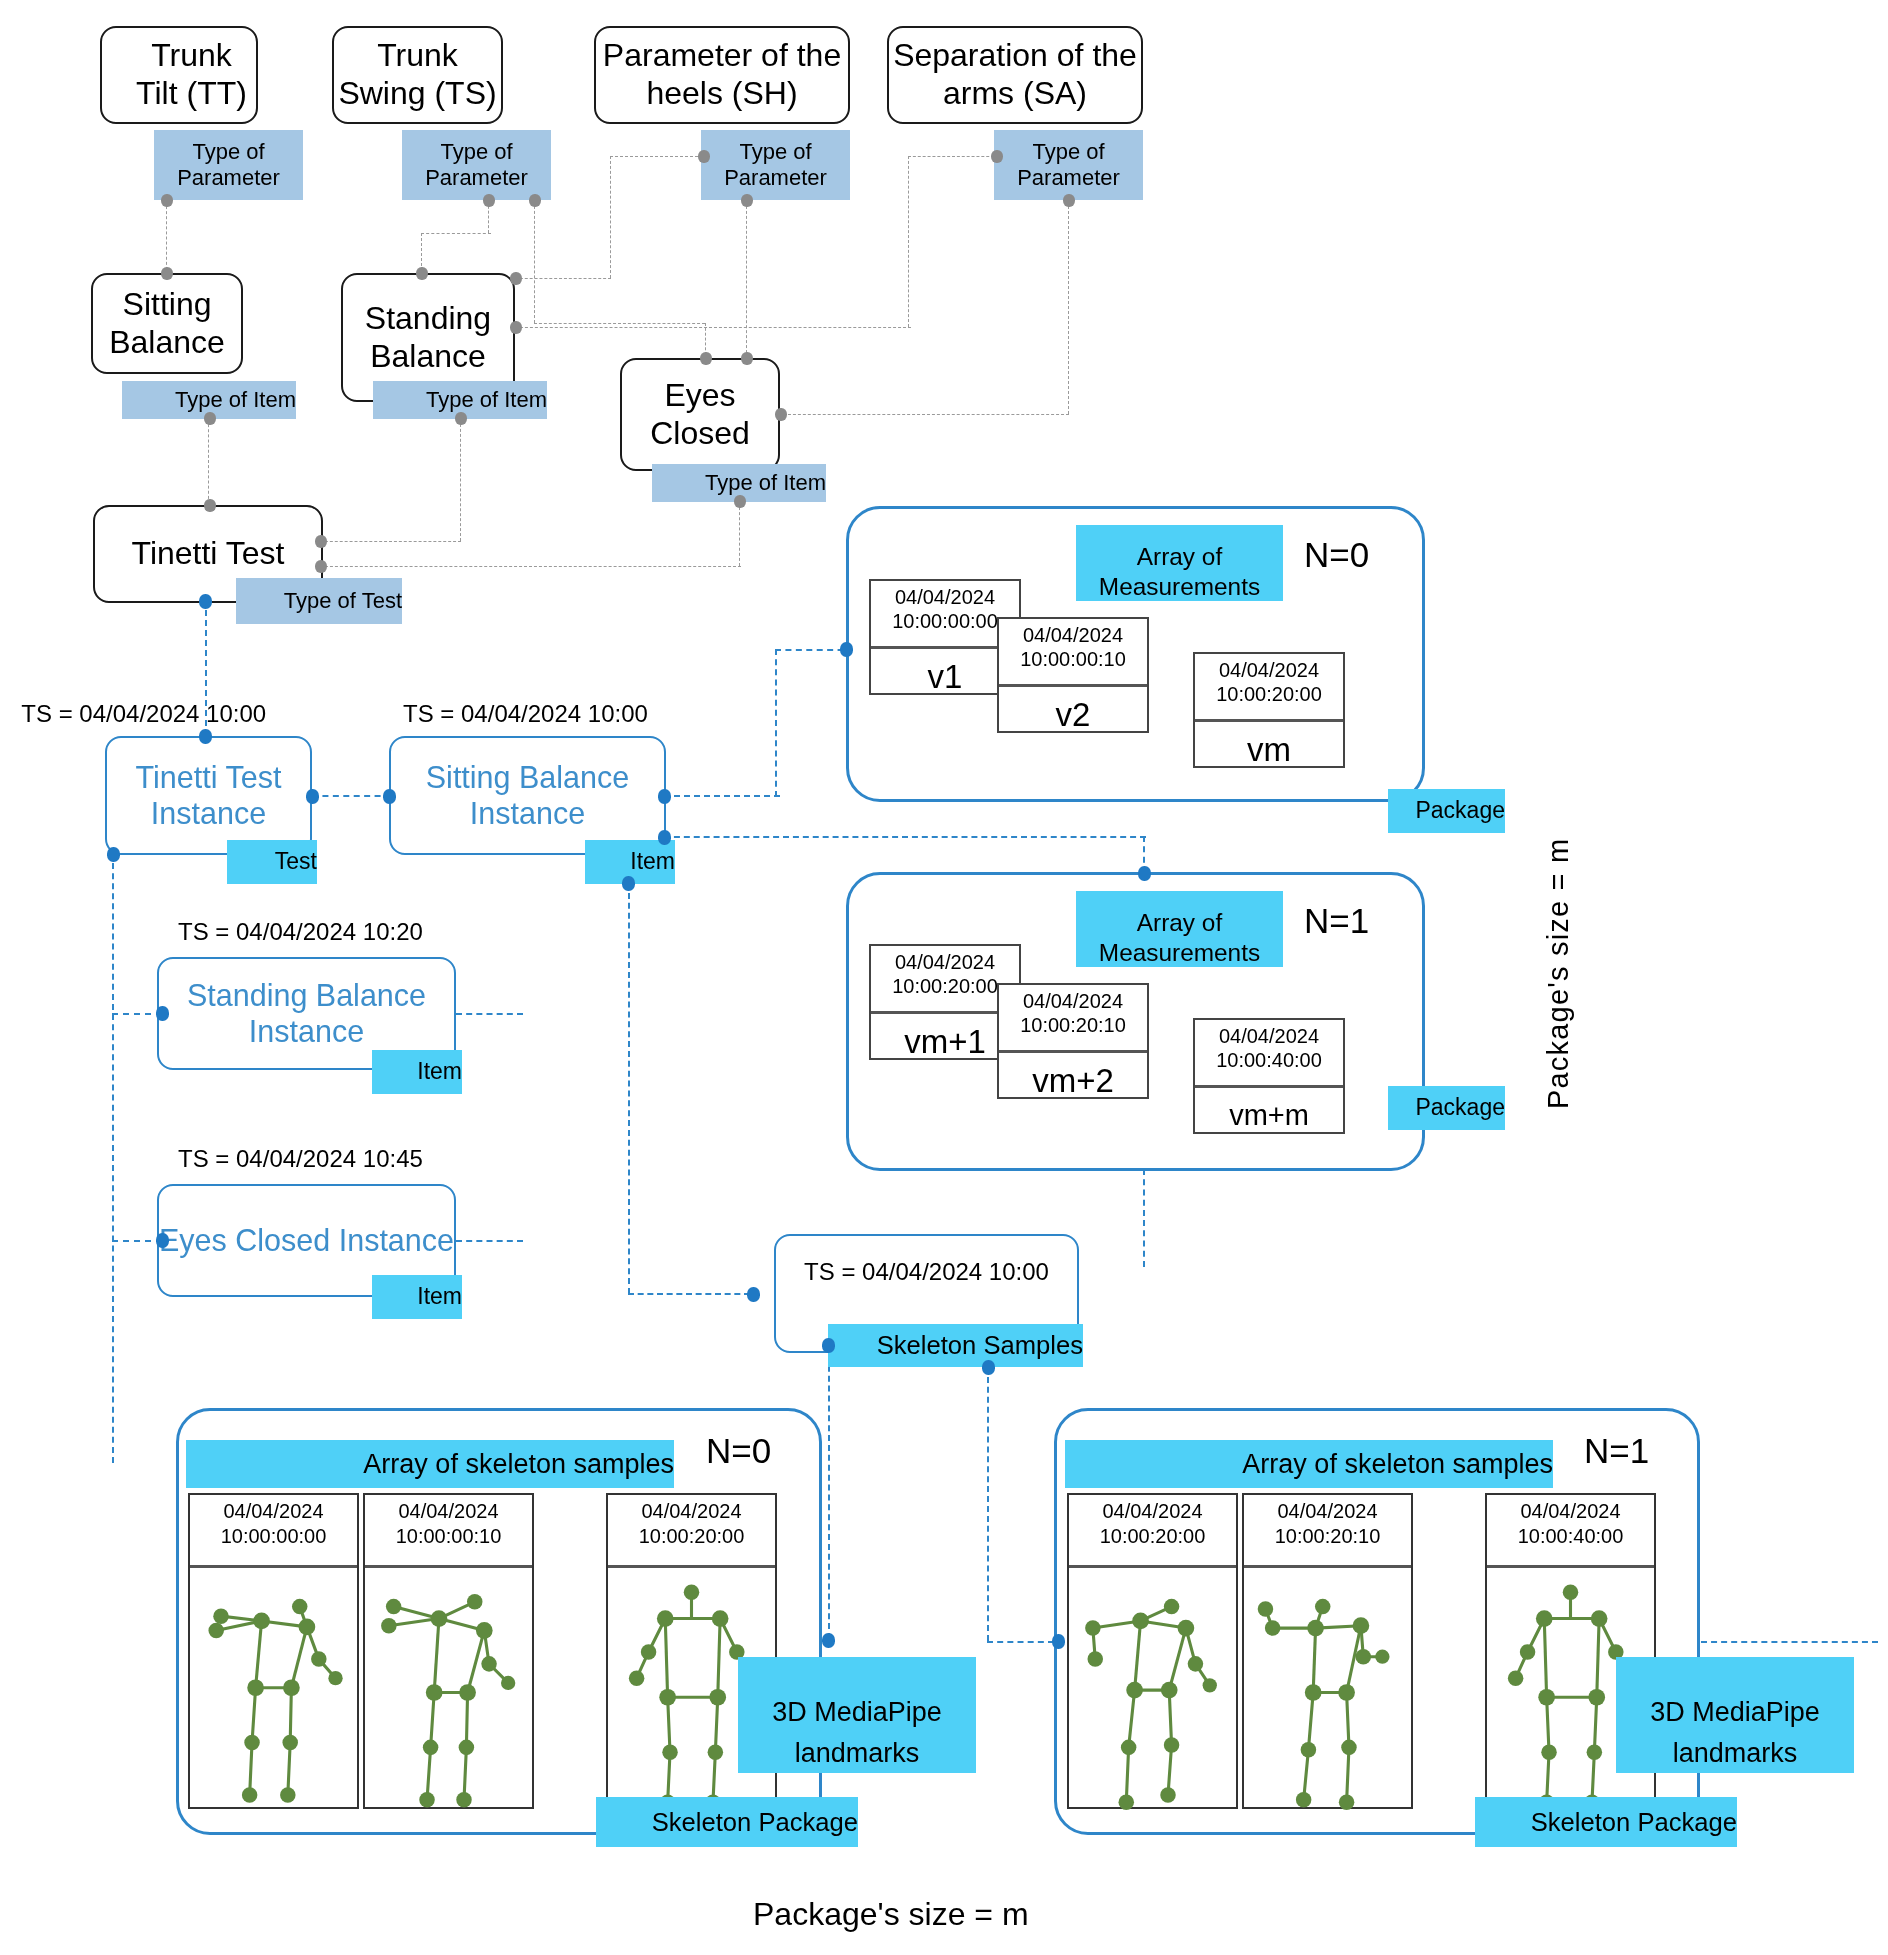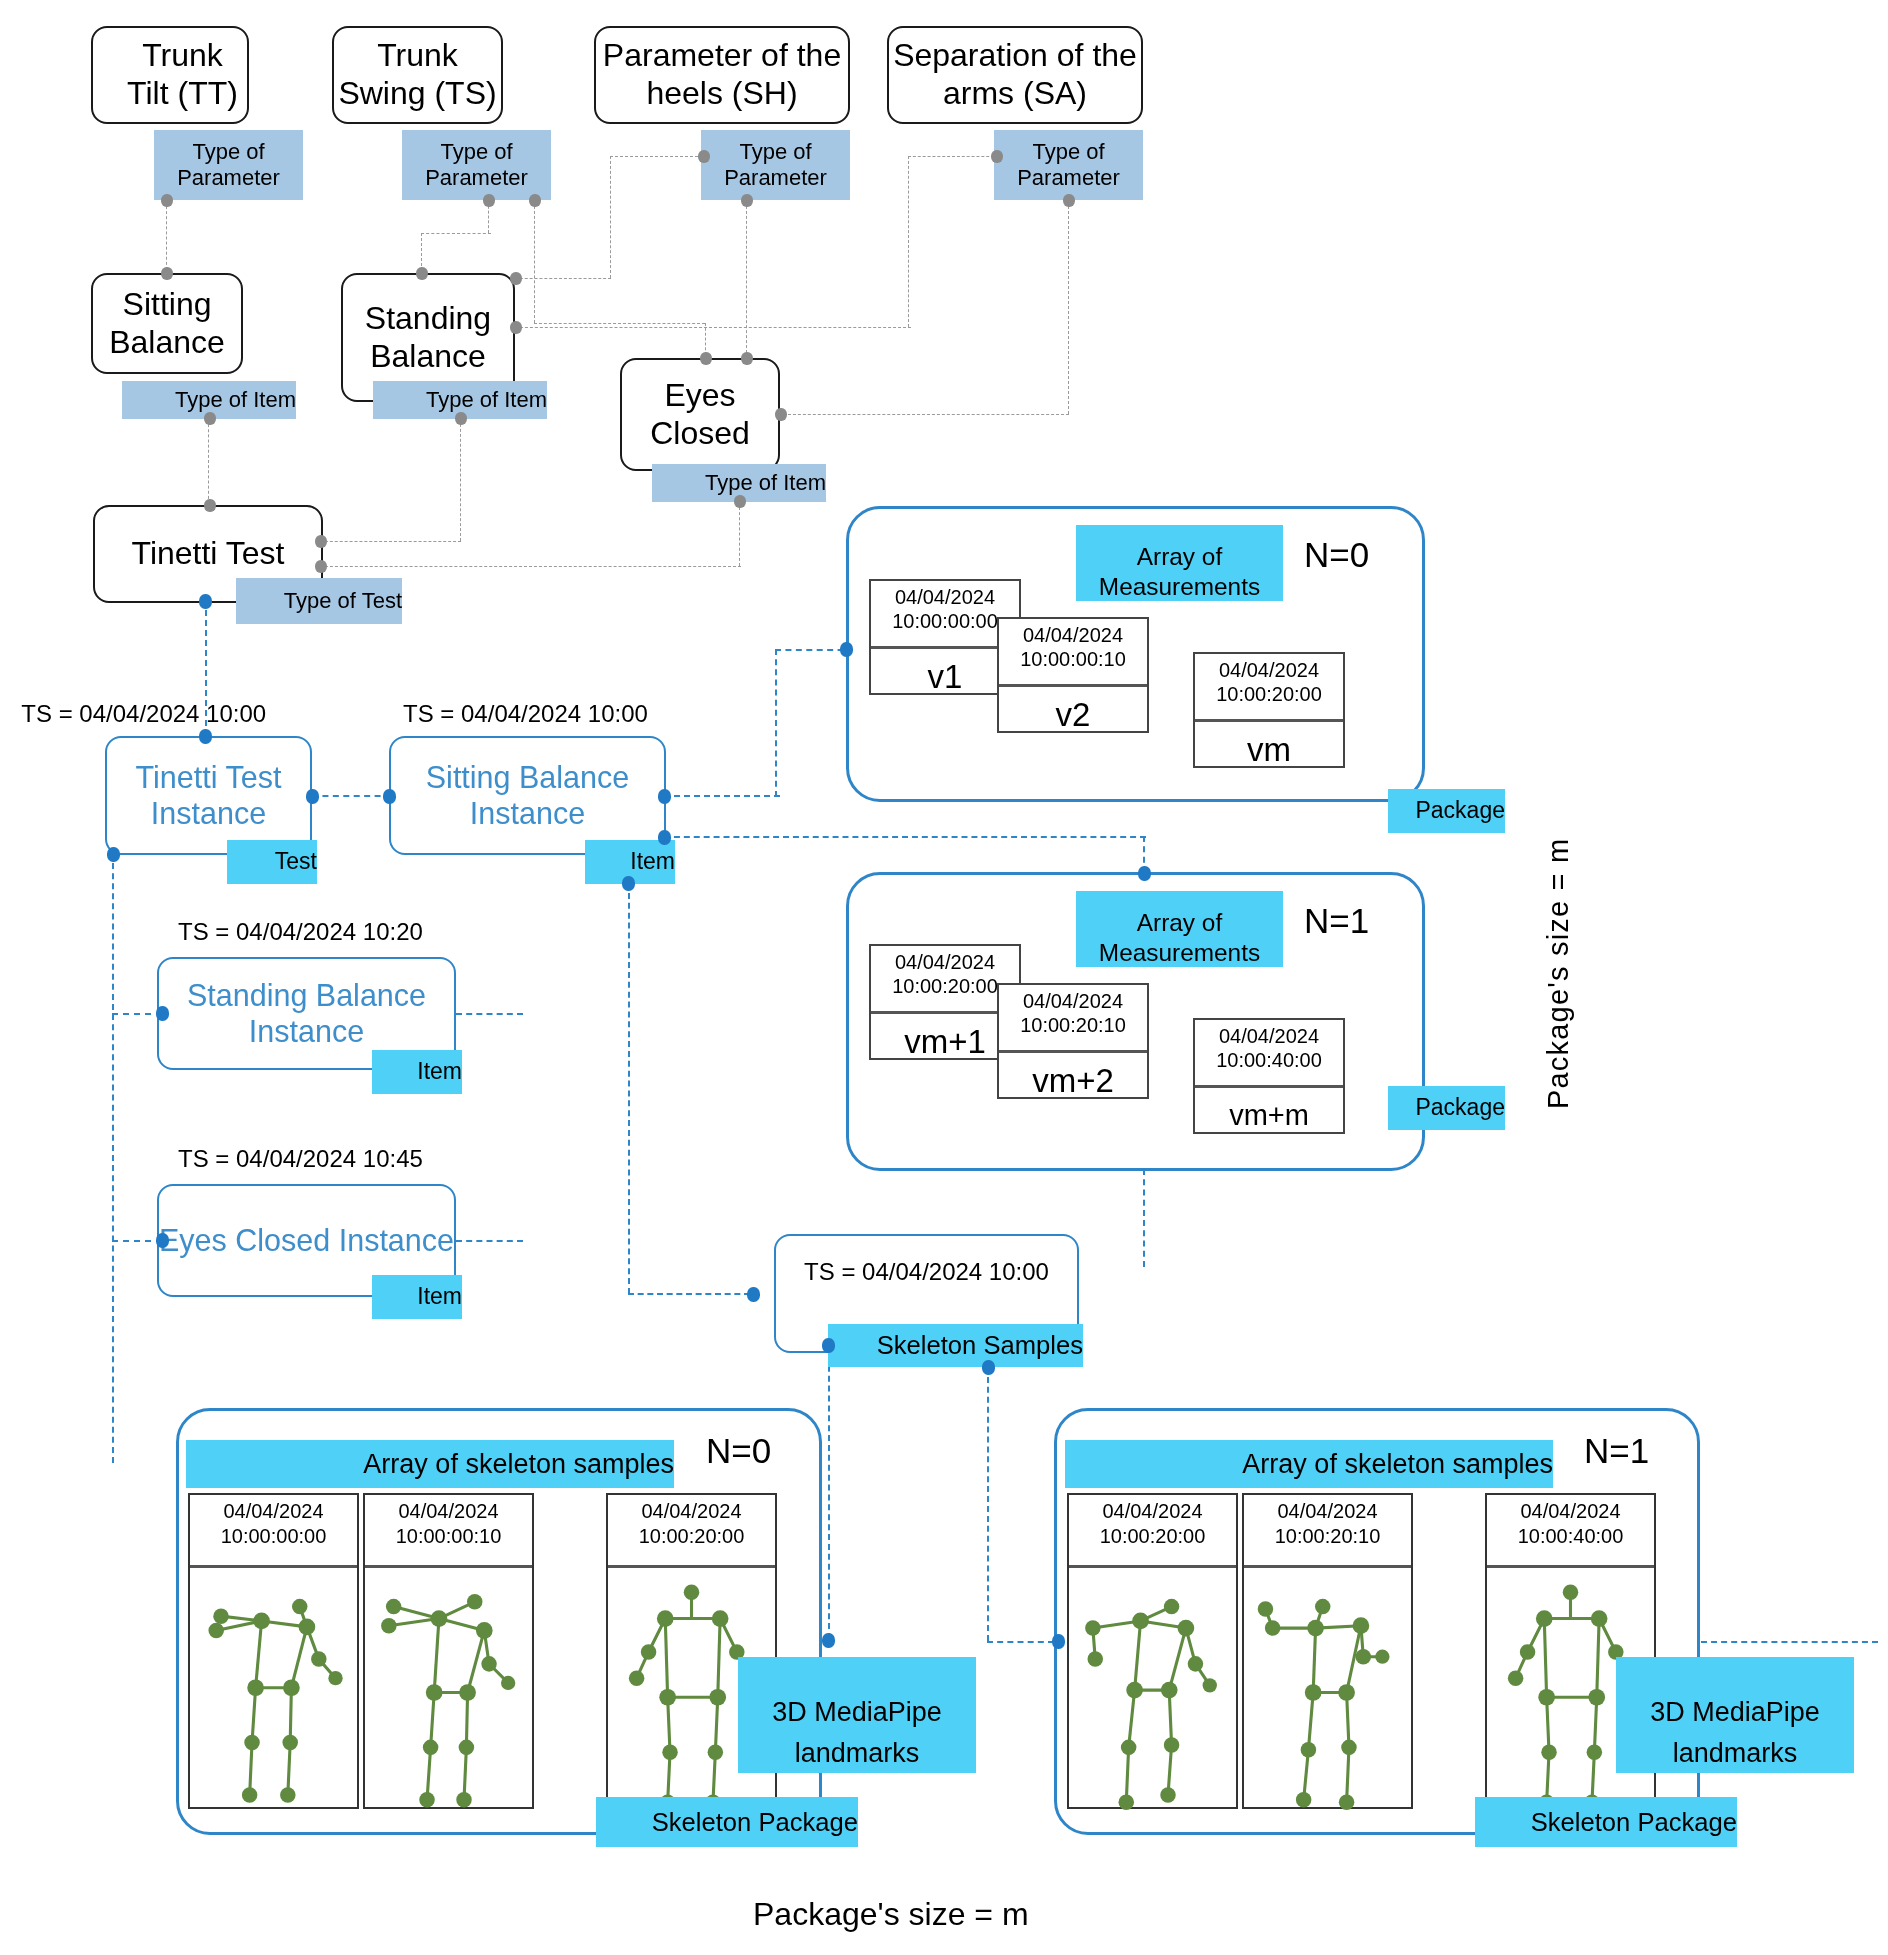--- a/index.html
+++ b/index.html
@@ -46,21 +46,21 @@
 
   .plain{position:absolute;color:#000;z-index:9;white-space:nowrap;}
   .vtext{position:absolute;z-index:9;color:#000;white-space:nowrap;transform-origin:left top;
          transform:rotate(-90deg);letter-spacing:1.2px;}
 </style>
 </head>
 <body>
 
 <div id="stage">
 
-  <div class="node" style="left:91px;top:25.6px;width:158px;height:98px;font-size:32px;padding-left:25px;">
+  <div class="node" style="left:100px;top:25.6px;width:158px;height:98px;font-size:32px;padding-left:25px;">
     <span>Trunk Tilt (TT)</span>
   </div>
   <div class="badge steel" style="left:154px;top:130px;width:149px;height:70px;font-size:22px;">
     <span>Type of Parameter</span>
   </div>
 
   <div class="node" style="left:332px;top:25.6px;width:171px;height:98px;font-size:32px;">
     <span>Trunk Swing (TS)</span>
   </div>
   <div class="badge steel" style="left:402px;top:130px;width:149px;height:70px;font-size:22px;">

